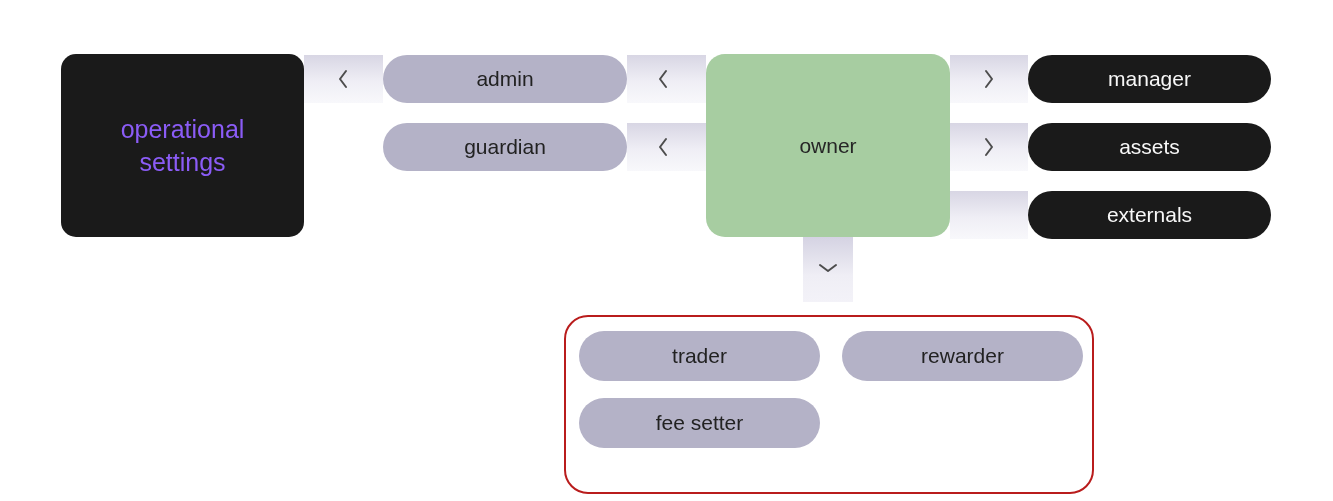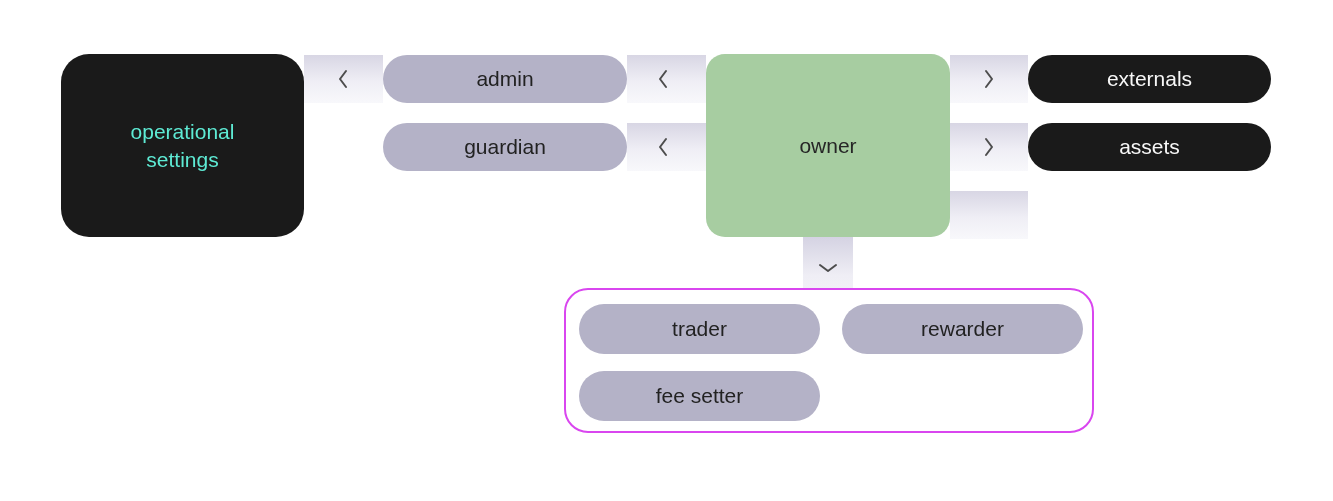--- a/index.html
+++ b/index.html
@@ -13,39 +13,39 @@
   }
   .vband{
     position:absolute;left:803px;top:236px;width:50px;height:66px;
     background:linear-gradient(180deg,#d4d2e2 0%,#efeef5 60%,#f3f2f8 100%);
   }
   .node{
     position:absolute;display:flex;align-items:center;justify-content:center;
     box-sizing:border-box;text-align:center;
   }
   .block-black{
-    background:#1a1a1a;color:#5eead4;border-radius:28px;
-    font-size:21px;line-height:1.3;
+    background:#1a1a1a;color:#8b5cf6;border-radius:15px;
+    font-size:25px;line-height:1.3;
   }
   .block-green{
     background:#a7cda1;color:#262626;border-radius:30px;font-size:21px;
   }
   .pill{
     height:48px;border-radius:24px;font-size:21px;color:#222222;
     background:#b4b2c7;
   }
   .pill-black{
     height:48px;border-radius:24px;font-size:21px;color:#f7f7f7;
     background:#1a1a1a;
   }
   .chev{position:absolute;display:flex;align-items:center;justify-content:center;}
   .chev svg{display:block;}
   .roles-box{
-    position:absolute;left:564px;top:288px;width:530px;height:145px;
-    box-sizing:border-box;border:2px solid #d946ef;border-radius:24px;
+    position:absolute;left:564px;top:315px;width:530px;height:179px;
+    box-sizing:border-box;border:2px solid #b91c1c;border-radius:24px;
     background:#ffffff;
   }
   .roles-grid{
     position:absolute;left:13px;top:14px;width:504px;height:117px;
     display:grid;grid-template-columns:241px 241px;grid-template-rows:50px 50px;
     column-gap:22px;row-gap:17px;
   }
   .role-pill{
     background:#b4b2c7;border-radius:25px;display:flex;align-items:center;
     justify-content:center;font-size:21px;color:#222222;
@@ -99,24 +99,25 @@
   <div class="node block-black" style="left:61px;top:54px;width:243px;height:183px;">
     <span class="wrap-label">operational settings</span>
   </div>
 
   <div class="node pill" style="left:383px;top:123px;width:244px;">guardian</div>
 
   <div class="node pill" style="left:383px;top:55px;width:244px;">admin</div>
 
   <div class="node block-green" style="left:706px;top:54px;width:244px;height:183px;border-radius:19px;">owner</div>
 
-  <div class="node pill-black" style="left:1028px;top:55px;width:243px;">externals</div>
+  <div class="node pill-black" style="left:1028px;top:55px;width:243px;">manager</div>
 
   <div class="node pill-black" style="left:1028px;top:123px;width:243px;">assets</div>
 
+  <div class="node pill-black" style="left:1028px;top:191px;width:243px;">externals</div>
 
   <div class="roles-box">
     <div class="roles-grid">
       <div class="role-pill">trader</div>
       <div class="role-pill">rewarder</div>
       <div class="role-pill">fee setter</div>
     </div>
   </div>
 
 </div>

